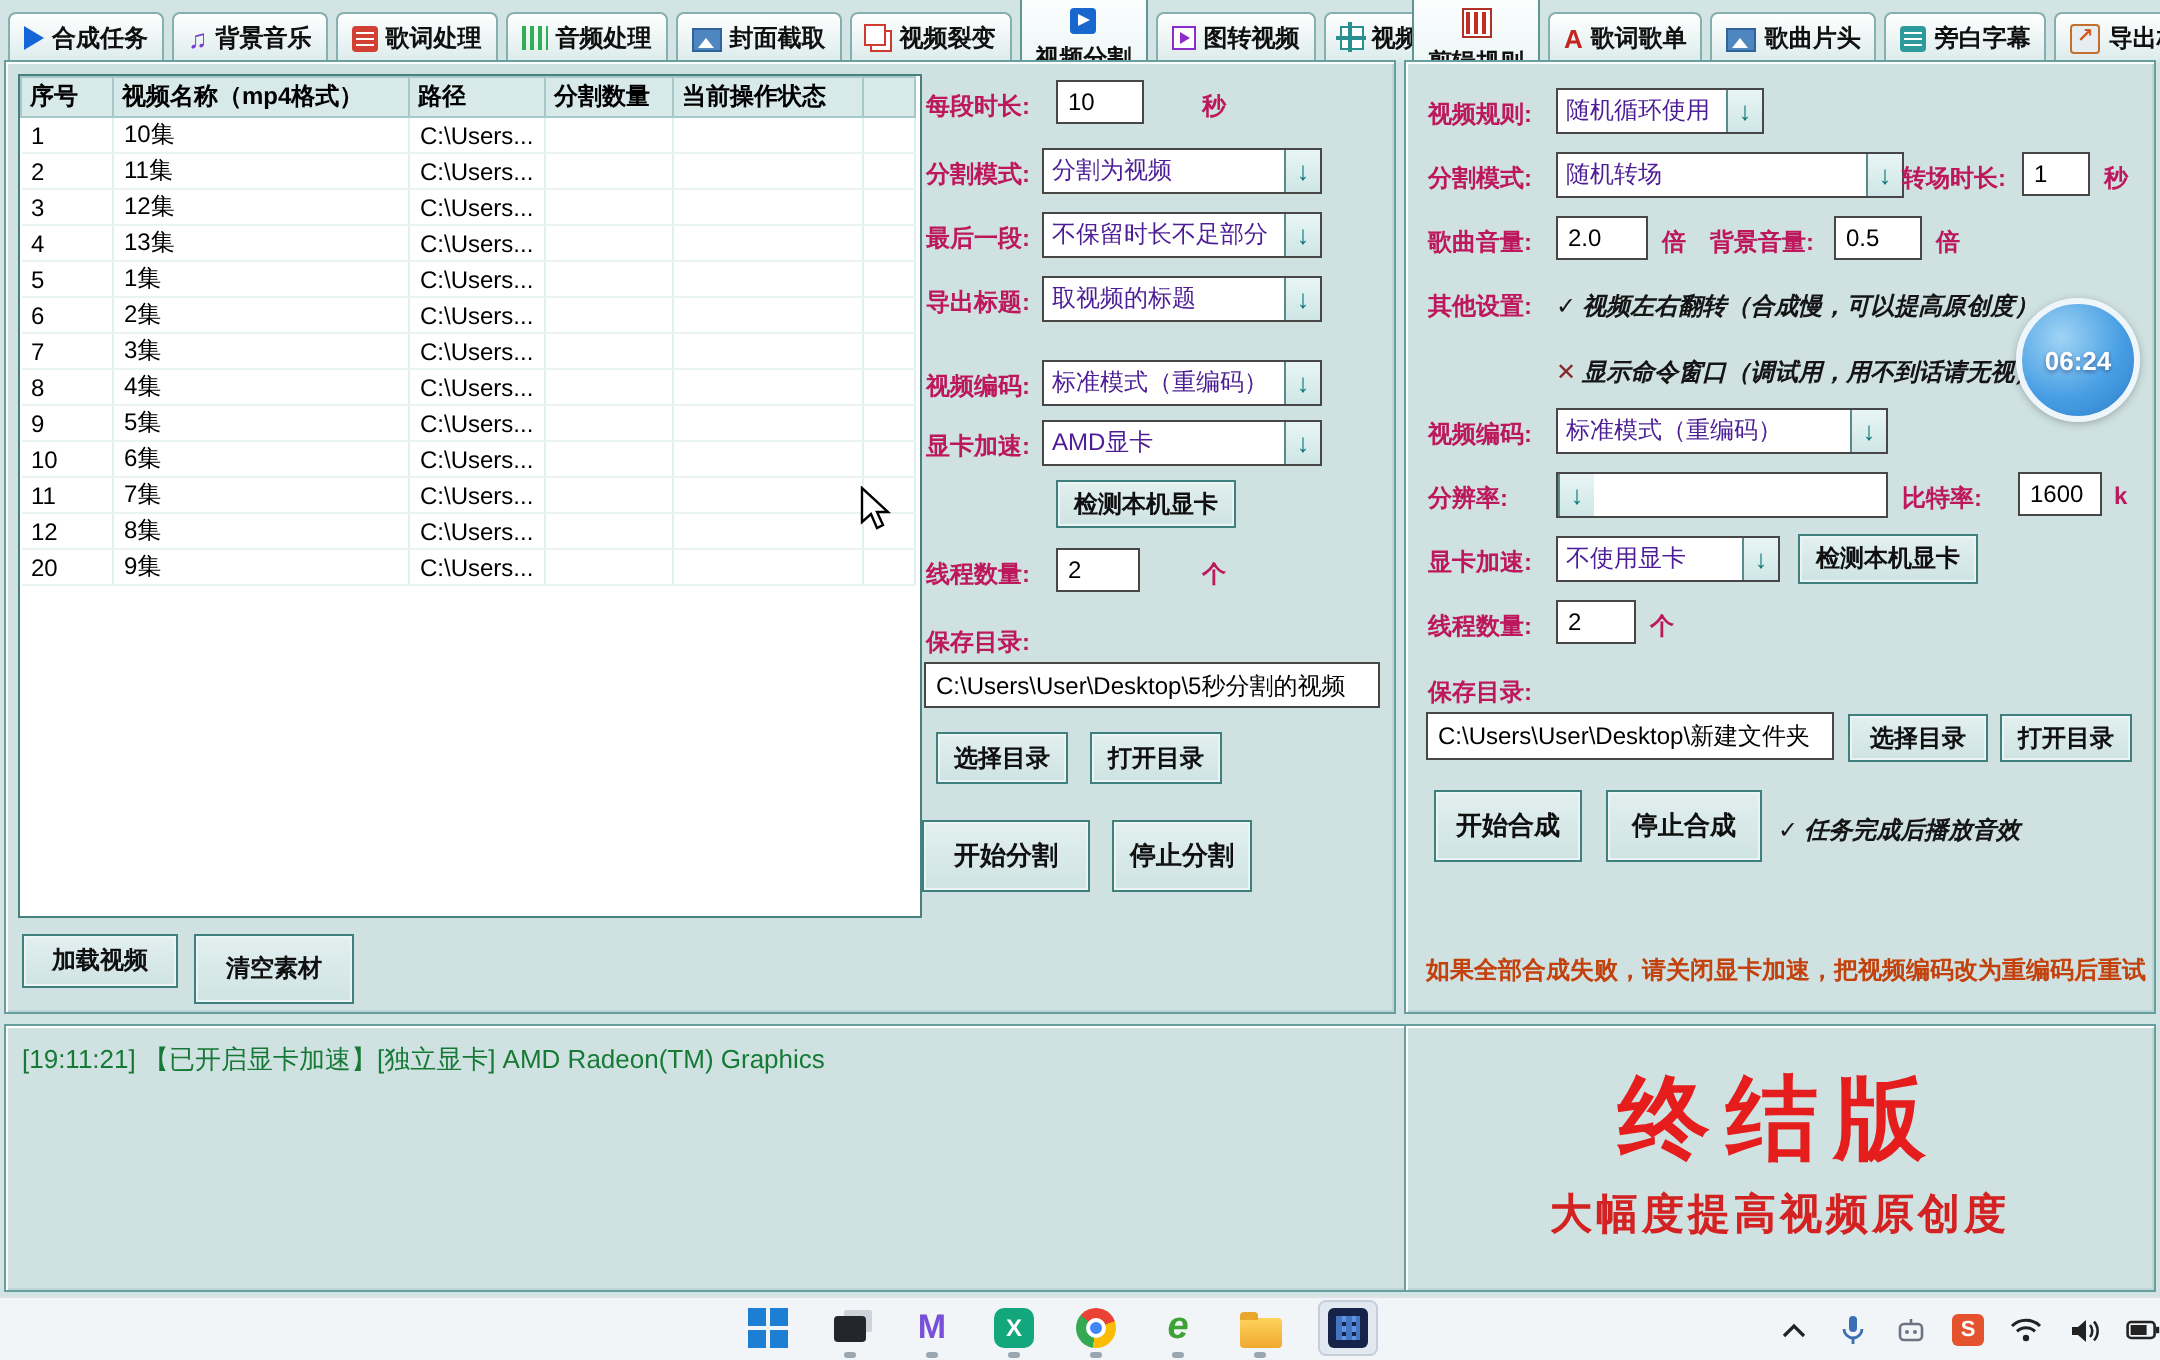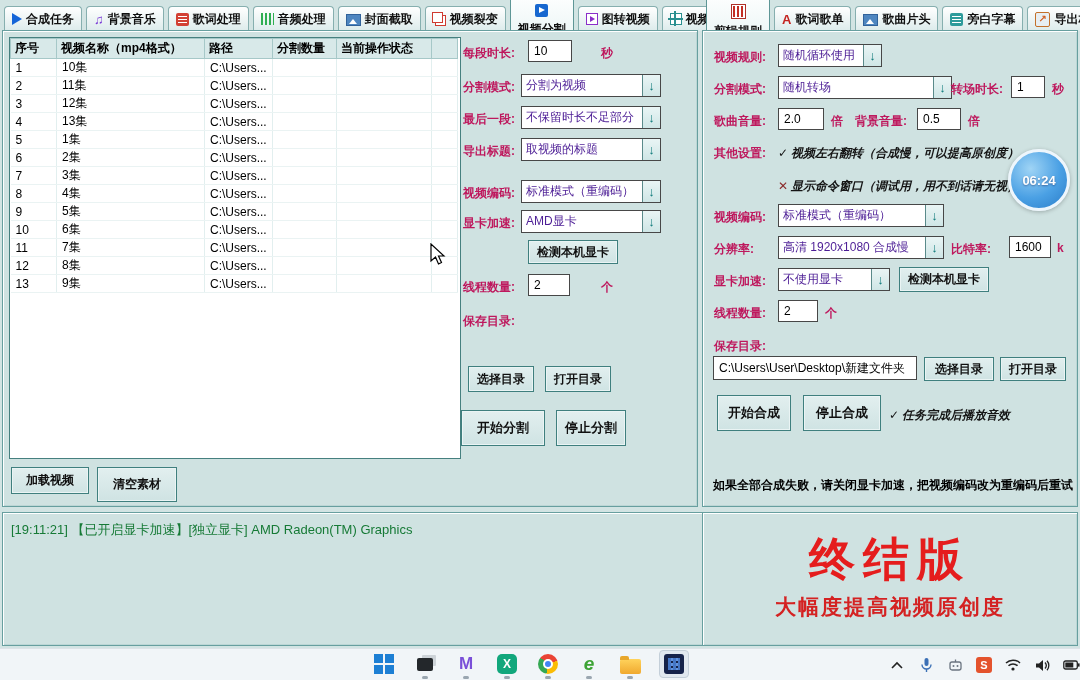--- a/index.html
+++ b/index.html
@@ -58,21 +58,21 @@
   .dd-text{flex:1;font-size:12px;line-height:21px;padding:0 4px;white-space:nowrap;overflow:hidden;color:#4c1d95;}
   .dd-btn{width:17px;display:flex;align-items:center;justify-content:center;border-left:1px solid #5a8a8a;
        background:linear-gradient(#e9f5f5,#cfe6e6);color:#0a7878;font-weight:bold;font-size:13px;}
   .btn{position:absolute;display:flex;align-items:center;justify-content:center;
        background:linear-gradient(#e2efef,#cfe3e3);border:1px solid #3f7f7e;
        box-shadow:0 0 0 1px #eaf4f4 inset;font-size:12px;font-weight:bold;color:#101010;
        cursor:pointer;box-sizing:border-box;white-space:nowrap;}
   .btn.big{font-size:13px;}
   .chk{position:absolute;font-size:12px;font-weight:bold;color:#151515;white-space:nowrap;font-style:italic;}
   .chk .mark{margin-right:3px;}
-  .warning{position:absolute;font-size:12px;font-weight:bold;color:#000000;white-space:nowrap;}
+  .warning{position:absolute;font-size:12px;font-weight:bold;color:#c2410c;white-space:nowrap;}
 
   
   #table-box{position:absolute;left:6px;top:6px;width:450px;height:420px;background:#fff;
        border:1px solid #46807f;overflow:hidden;}
   #table-box table{border-collapse:collapse;table-layout:fixed;width:448px;}
   #table-box th{background:#d8e9e9;border:1px solid #a6c8c8;font-size:12px;font-weight:bold;
        text-align:left;height:19px;padding:0 4px;white-space:nowrap;overflow:hidden;}
   #table-box td{border-right:1px solid #e2efef;border-bottom:1px solid #eaf3f3;font-size:12px;
        height:17px;padding:0 5px;white-space:nowrap;overflow:hidden;color:#000;}
 
@@ -303,21 +303,21 @@
             </tr>
             <tr>
               <td>12</td>
               <td>8集</td>
               <td>C:\Users...</td>
               <td></td>
               <td></td>
               <td></td>
             </tr>
             <tr>
-              <td>13</td>
+              <td>20</td>
               <td>9集</td>
               <td>C:\Users...</td>
               <td></td>
               <td></td>
               <td></td>
             </tr>
           </tbody>
       </table>
     </div>
 
@@ -355,20 +355,21 @@
       <span class="dd-btn">↓</span>
       </div>
 
     <div class="btn" style="left:525px;top:209px;width:90px;height:24px;">检测本机显卡</div>
 
     <span class="lbl" style="left:460px;top:248px;">线程数量:</span>
     <div class="inp" style="left:525px;top:243px;width:42px;height:22px;">2</div>
     <span class="lbl" style="left:598px;top:248px;">个</span>
 
     <span class="lbl" style="left:460px;top:282px;">保存目录:</span>
+    <div class="inp" style="left:459px;top:300px;width:228px;height:23px;">C:\Users\User\Desktop\5秒分割的视频</div>
 
     <div class="btn" style="left:465px;top:335px;width:66px;height:26px;">选择目录</div>
     <div class="btn" style="left:542px;top:335px;width:66px;height:26px;">打开目录</div>
 
     <div class="btn big" style="left:458px;top:379px;width:84px;height:36px;">开始分割</div>
     <div class="btn big" style="left:553px;top:379px;width:70px;height:36px;">停止分割</div>
 
     <div class="btn" style="left:8px;top:436px;width:78px;height:27px;">加载视频</div>
     <div class="btn" style="left:94px;top:436px;width:80px;height:35px;">清空素材</div>
   </div>
@@ -408,21 +409,20 @@
       <span class="mark" style="color:#8a2a2a;">✕</span><span>显示命令窗口（调试用，用不到话请无视）</span></div>
 
     <span class="lbl" style="left:11px;top:178px;">视频编码:</span>
     <div class="dd" style="left:75px;top:173px;width:166px;">
       <span class="dd-text">标准模式（重编码）</span>
       <span class="dd-btn">↓</span>
       </div>
 
     <span class="lbl" style="left:11px;top:210px;">分辨率:</span>
     <div class="dd" style="left:75px;top:205px;width:166px;">
-      <span class="dd-text">高清 1920x1080 合成慢</span>
       <span class="dd-btn">↓</span>
       </div>
     <span class="lbl" style="left:248px;top:210px;">比特率:</span>
     <div class="inp" style="left:306px;top:205px;width:42px;height:22px;">1600</div>
     <span class="lbl" style="left:354px;top:210px;">k</span>
 
     <span class="lbl" style="left:11px;top:242px;">显卡加速:</span>
     <div class="dd" style="left:75px;top:237px;width:112px;">
       <span class="dd-text">不使用显卡</span>
       <span class="dd-btn">↓</span>

